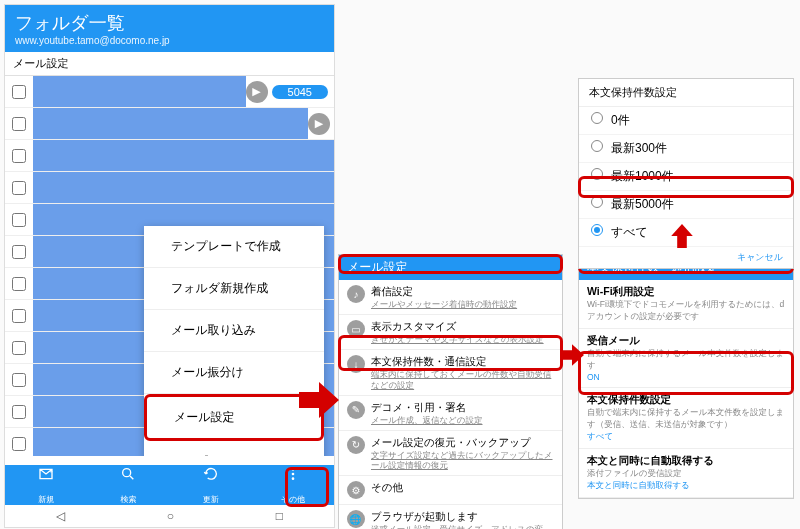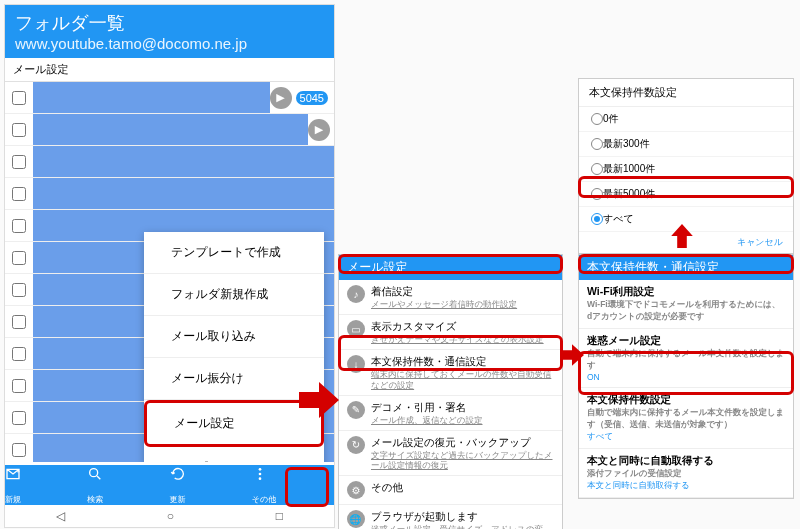--- a/index.html
+++ b/index.html
@@ -1,58 +1,58 @@
 <!DOCTYPE html>
 <html><head>
 <meta charset="utf-8">
 <style>
 * { box-sizing: border-box; margin: 0; padding: 0; font-family: sans-serif; }
 body { width: 800px; height: 529px; background: #fafafa; position: relative; font-size: 11px; }
 
 .panel1 { position: absolute; left: 4px; top: 4px; width: 331px; height: 524px; background: #fff; border: 1px solid #ddd; }
 .header { background: #2196f3; color: #fff; padding: 6px 10px; }
 .header h1 { font-size: 18px; font-weight: normal; }
-.header .sub { font-size: 15px; opacity: .9; }
+.header .sub { font-size: 10px; opacity: .9; }
 .tabbar { font-size: 11px; padding: 4px 8px; border-bottom: 1px solid #e0e0e0; }
 
 .folderlist { position: relative; height: 380px; overflow: hidden; }
 .folder-row { display: flex; align-items: center; height: 32px; border-bottom: 1px solid #eee; }
 .chk { width: 28px; display: flex; justify-content: center; }
 .chk input { width: 14px; height: 14px; }
 .foldername { flex: 1; background: #6a9eea; height: 100%; }
 .flag { width: 22px; height: 22px; border-radius: 50%; background: #9e9e9e; color:#fff; display:flex; align-items:center; justify-content:center; font-size:11px; margin-right:4px;}
-.badge { background:#2196f3; color:#fff; border-radius:10px; padding:1px 4px; font-size:11px; margin-right:6px;}
+.badge { background:#2196f3; color:#fff; border-radius:10px; padding:1px 16px; font-size:11px; margin-right:6px;}
 
 .popup { position:absolute; right:10px; top:150px; width:180px; background:#fff; box-shadow:0 2px 8px rgba(0,0,0,.25); }
 .popup-item { padding:12px 27px; border-bottom:1px solid #eee; font-size:12px; }
 .hl { border:3px solid #d40000; border-radius:6px; }
 
 .bottombar { position:absolute; bottom:22px; left:0; right:0; height:40px; background:#2196f3; display:flex; }
-.bbtn { flex:1; color:#fff; display:flex; flex-direction:column; justify-content:center; font-size:8px; gap:12px;}
+.bbtn { flex:1; color:#fff; display:flex; flex-direction:column; align-items:center; justify-content:center; font-size:8px; gap:12px;}
 .bbtn svg { width:16px; height:16px; fill:#fff; }
 .navbar { position:absolute; bottom:0; left:0; right:0; height:22px; background:#fff; display:flex; justify-content:space-around; align-items:center; }
 .navbar span { font-size:12px; color:#555;}
 
 .panel2 { position:absolute; left:338px; top:254px; width:225px; background:#fff; border:1px solid #ccc; }
 .panel2 .phdr { background:#2196f3; color:#fff; padding:4px 8px; font-size:12px; }
 .setrow { display:flex; padding:5px 8px; border-bottom:1px solid #eee; gap:6px; }
 .seticon { width:18px; height:18px; border-radius:50%; background:#9e9e9e; flex:none; display:flex; align-items:center; justify-content:center; color:#fff; font-size:10px;}
 .settxt .t { font-size:10.5px; }
 .settxt .d { font-size:8.5px; color:#888; line-height:1.2;text-decoration:underline;}
 
 .panel3 { position:absolute; left:578px; top:254px; width:216px; background:#fff; border:1px solid #ccc; font-size:10px;}
 .panel3 .phdr { background:#2196f3; color:#fff; padding:4px 8px; font-size:12px; }
 .p3row { padding:5px 8px; border-bottom:1px solid #eee; }
 .p3row .t { font-size:10.5px;font-weight:bold; }
-.p3row .d { font-size:8.5px; color:#888;font-weight:bold; }
+.p3row .d { font-size:8.5px; color:#888; }
 .p3row .v { font-size:8.5px; color:#2196f3; }
 
 .panel4 { position:absolute; left:578px; top:78px; width:216px; background:#fff; border:1px solid #ccc; }
 .panel4 .title { padding:6px 10px; font-size:11px; border-bottom:1px solid #eee;}
-.radio-row { display:flex; align-items:center; padding:5px 12px; gap:0; font-size:10px; border-bottom:1px solid #f3f3f3;}
+.radio-row { display:flex; padding:5px 12px; gap:8px; font-size:12px; border-bottom:1px solid #f3f3f3;}
 .radio { width:12px; height:12px; border:1.5px solid #888; border-radius:50%; flex:none; position:relative;}
 .radio.sel { border-color:#2196f3; }
 .radio.sel::after { content:''; position:absolute; inset:2px; background:#2196f3; border-radius:50%; }
 .cancel { text-align:right; padding:4px 10px; font-size:9px; color:#2196f3;}
 
 .arrow { position:absolute; fill:#d40000; }
 .hlbox { position:absolute; border:3px solid #d40000; border-radius:6px; pointer-events:none; }
 </style>
 </head>
 <body>
@@ -244,21 +244,21 @@
 <div class="hlbox" style="left:338px; top:254px; width:225px; height:20px;"></div>
 <div class="hlbox" style="left:338px; top:335px; width:225px; height:36px;"></div>
 
 <div class="panel3">
   <div class="phdr">本文保持件数・通信設定</div>
   <div class="p3row">
       <div class="t">Wi-Fi利用設定</div>
       <div class="d">Wi-Fi環境下でドコモメールを利用するためには、dアカウントの設定が必要です</div>
     </div>
   <div class="p3row">
-      <div class="t">迷惑メール設定</div>
+      <div class="t">受信メール</div>
       <div class="d">自動で端末内に保持するメール本文件数を設定します</div>
       <div class="v">ON</div>
     </div>
   <div class="p3row">
       <div class="t">本文保持件数設定</div>
       <div class="d">自動で端末内に保持するメール本文件数を設定します（受信、送信、未送信が対象です）</div>
       <div class="v">すべて</div>
     </div>
   <div class="p3row">
       <div class="t">本文と同時に自動取得する</div>

